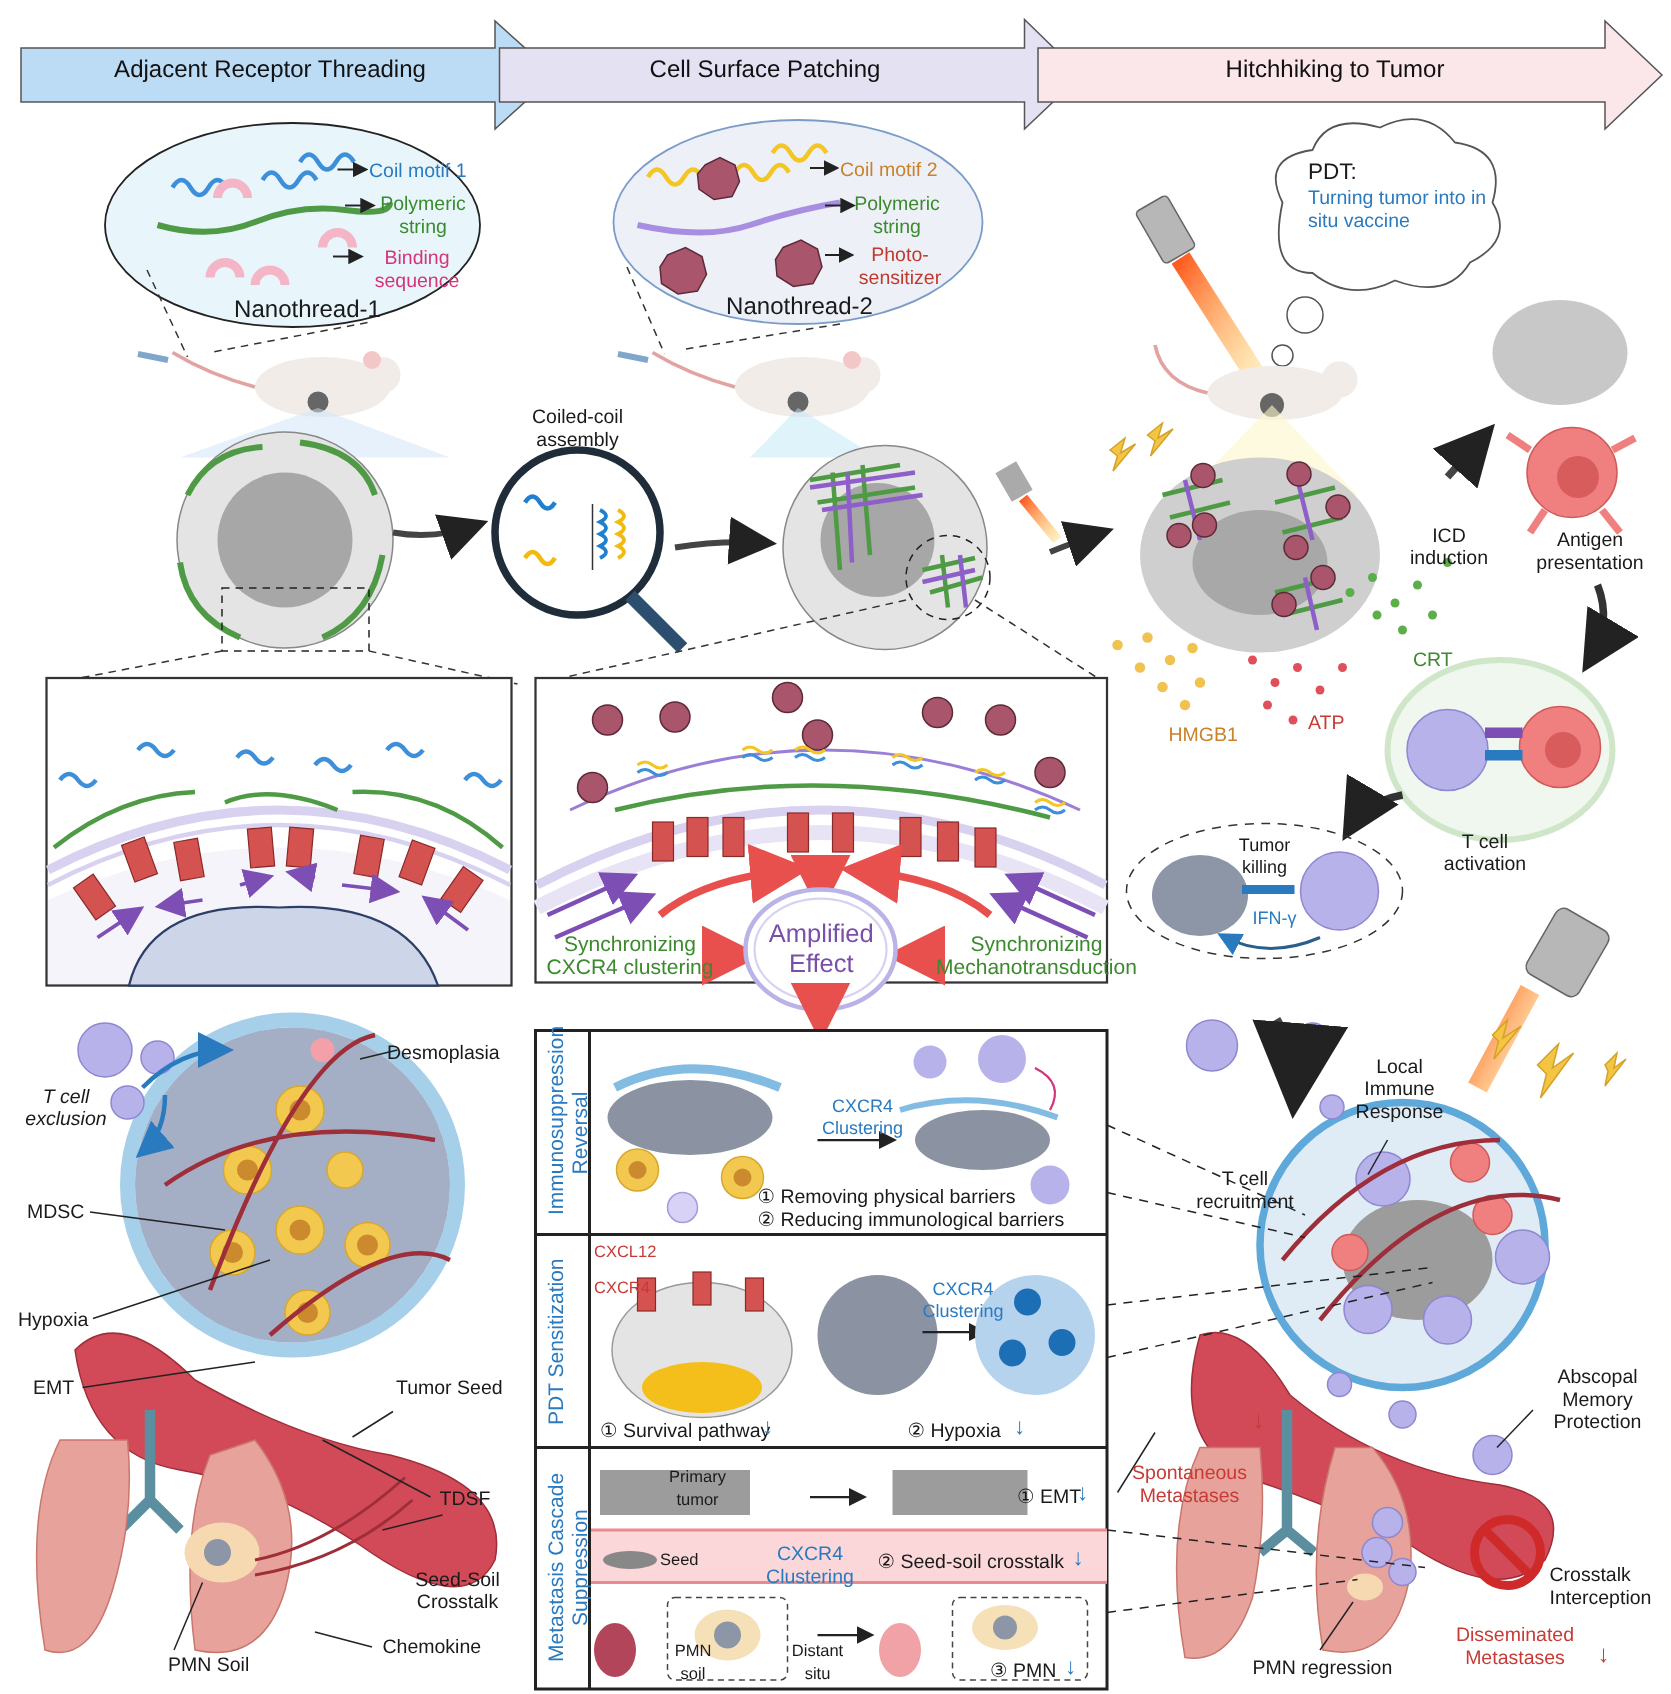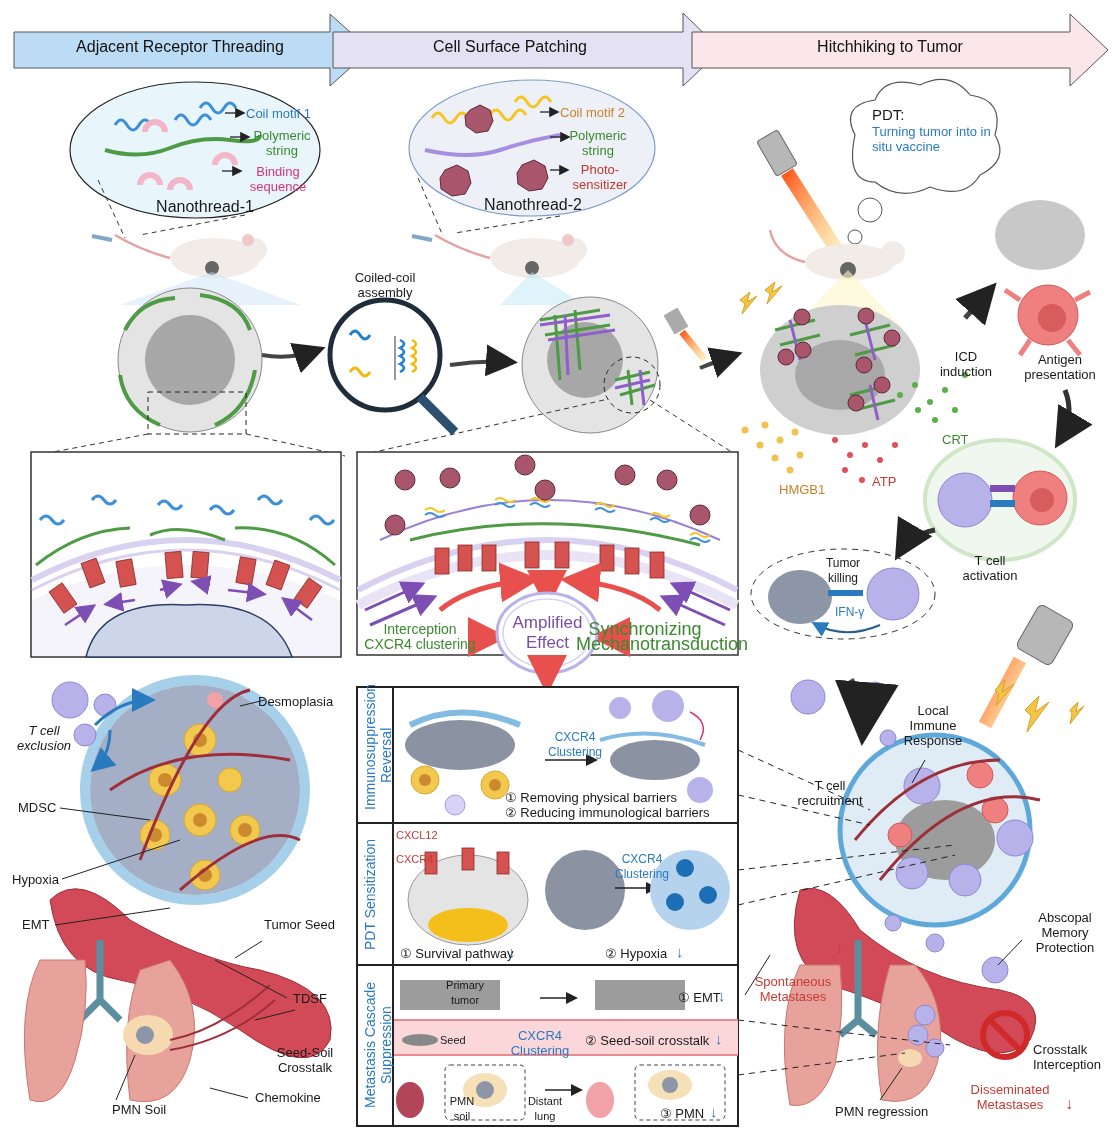--- a/index.html
+++ b/index.html
@@ -553,23 +553,23 @@
 
 <div class="lbl" style="left:936px;top:305px;width:60px;white-space:normal;margin-top:44px;">ICD induction</div>
 <div class="lbl" style="left:1015px;top:352px;width:90px;white-space:normal;">Antigen presentation</div>
 <div class="lbl left green" style="left:942px;top:432px;">CRT</div>
 <div class="lbl left orange" style="left:779px;top:482px;">HMGB1</div>
 <div class="lbl left darkred" style="left:872px;top:474px;">ATP</div>
 <div class="lbl" style="left:955px;top:553px;width:70px;white-space:normal;">T cell activation</div>
 <div class="lbl" style="left:818px;top:556px;width:50px;white-space:normal;font-size:12px;">Tumor killing</div>
 <div class="lbl left blue" style="left:835px;top:605px;font-size:12px;">IFN-γ</div>
 
-<div class="lbl green" style="left:360px;top:622px;width:120px;white-space:normal;font-size:14px;">Interception CXCR4 clustering</div>
+<div class="lbl green" style="left:360px;top:622px;width:120px;white-space:normal;font-size:14px;">Synchronizing CXCR4 clustering</div>
 <div class="lbl purple" style="left:510px;top:613px;width:75px;white-space:normal;font-size:17px;line-height:20px;">Amplified Effect</div>
-<div class="lbl green" style="left:576px;top:622px;width:138px;white-space:normal;font-size:18px;">Synchronizing Mechanotransduction</div>
+<div class="lbl green" style="left:622px;top:622px;width:138px;white-space:normal;font-size:14px;">Synchronizing Mechanotransduction</div>
 
 <div class="lbl" style="left:14px;top:723px;width:60px;white-space:normal;font-style:italic;">T cell exclusion</div>
 <div class="lbl left" style="left:258px;top:694px;">Desmoplasia</div>
 <div class="lbl left" style="left:18px;top:800px;">MDSC</div>
 <div class="lbl left" style="left:12px;top:872px;">Hypoxia</div>
 <div class="lbl left" style="left:22px;top:917px;">EMT</div>
 <div class="lbl left" style="left:264px;top:917px;">Tumor Seed</div>
 <div class="lbl left" style="left:293px;top:991px;">TDSF</div>
 <div class="lbl" style="left:270px;top:1045px;width:70px;white-space:normal;">Seed-Soil Crosstalk</div>
 <div class="lbl left" style="left:255px;top:1090px;">Chemokine</div>
@@ -592,21 +592,21 @@
 <span class="lbl blue" style="left:676px;top:944px;font-size:15px;">↓</span>
 
 <div class="lbl" style="left:440px;top:978px;width:50px;white-space:normal;font-size:11px;">Primary tumor</div>
 <div class="lbl left" style="left:440px;top:1033px;font-size:11px;">Seed</div>
 <div class="lbl blue" style="left:510px;top:1028px;width:60px;white-space:normal;">CXCR4 Clustering</div>
 <div class="lbl left" style="left:678px;top:990px;">① EMT</div>
 <span class="lbl blue" style="left:718px;top:988px;font-size:15px;">↓</span>
 <div class="lbl left" style="left:585px;top:1033px;">② Seed-soil crosstalk</div>
 <span class="lbl blue" style="left:715px;top:1031px;font-size:15px;">↓</span>
 <div class="lbl" style="left:447px;top:1094px;width:30px;white-space:normal;font-size:11px;">PMN soil</div>
-<div class="lbl" style="left:525px;top:1094px;width:40px;white-space:normal;font-size:11px;">Distant lung</div>
+<div class="lbl" style="left:525px;top:1094px;width:40px;white-space:normal;font-size:11px;">Distant situ</div>
 <div class="lbl left" style="left:660px;top:1106px;">③ PMN</div>
 <span class="lbl blue" style="left:710px;top:1104px;font-size:15px;">↓</span>
 
 <div class="lbl" style="left:795px;top:742px;width:70px;white-space:normal;margin-top:36px;">T cell recruitment</div>
 <div class="lbl" style="left:893px;top:703px;width:80px;white-space:normal;">Local Immune Response</div>
 <div class="lbl darkred" style="left:748px;top:974px;width:90px;white-space:normal;">Spontaneous Metastases</div>
 <span class="lbl darkred" style="left:835px;top:940px;font-size:16px;">↓</span>
 <div class="lbl" style="left:1025px;top:910px;width:80px;white-space:normal;">Abscopal Memory Protection</div>
 <div class="lbl left" style="left:1033px;top:1042px;width:80px;white-space:normal;">Crosstalk Interception</div>
 <div class="lbl left" style="left:835px;top:1104px;">PMN regression</div>

